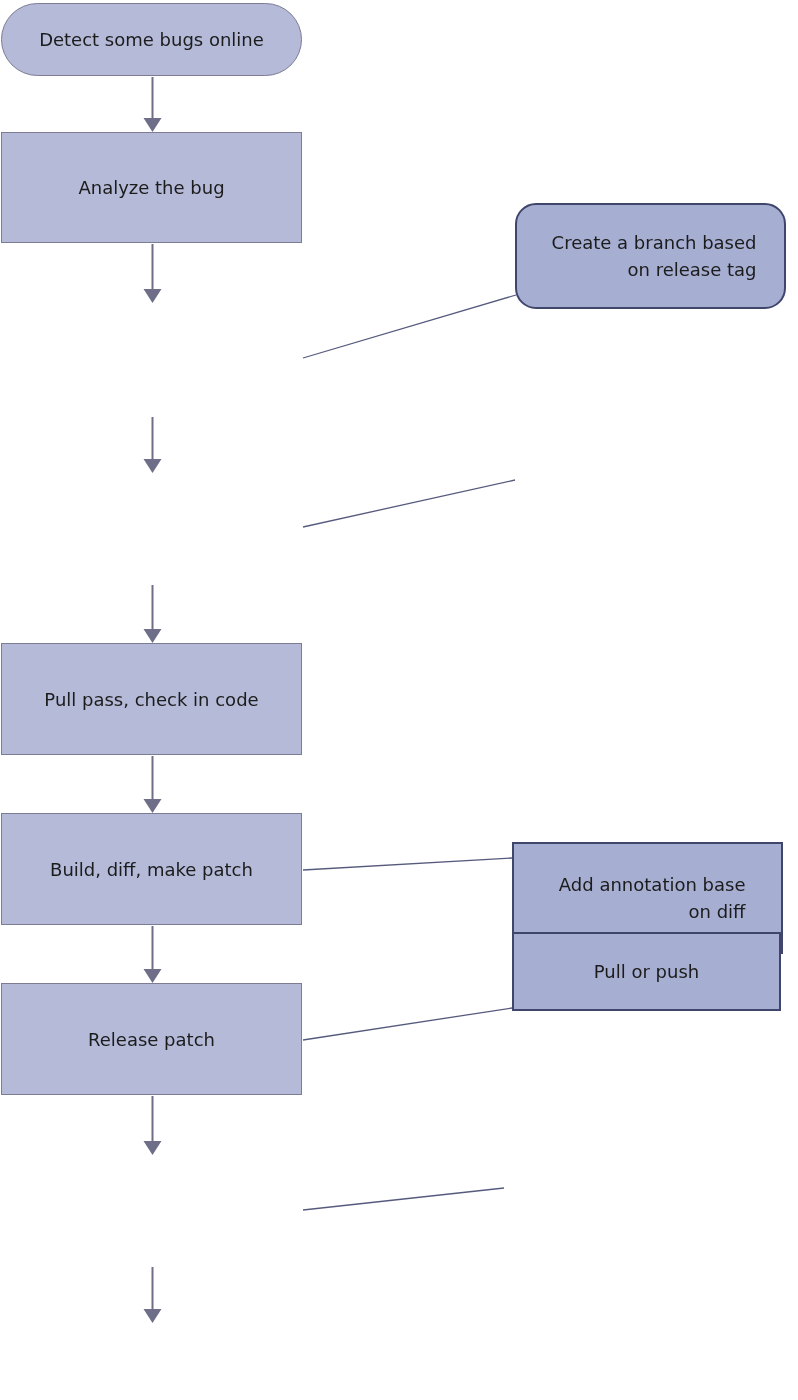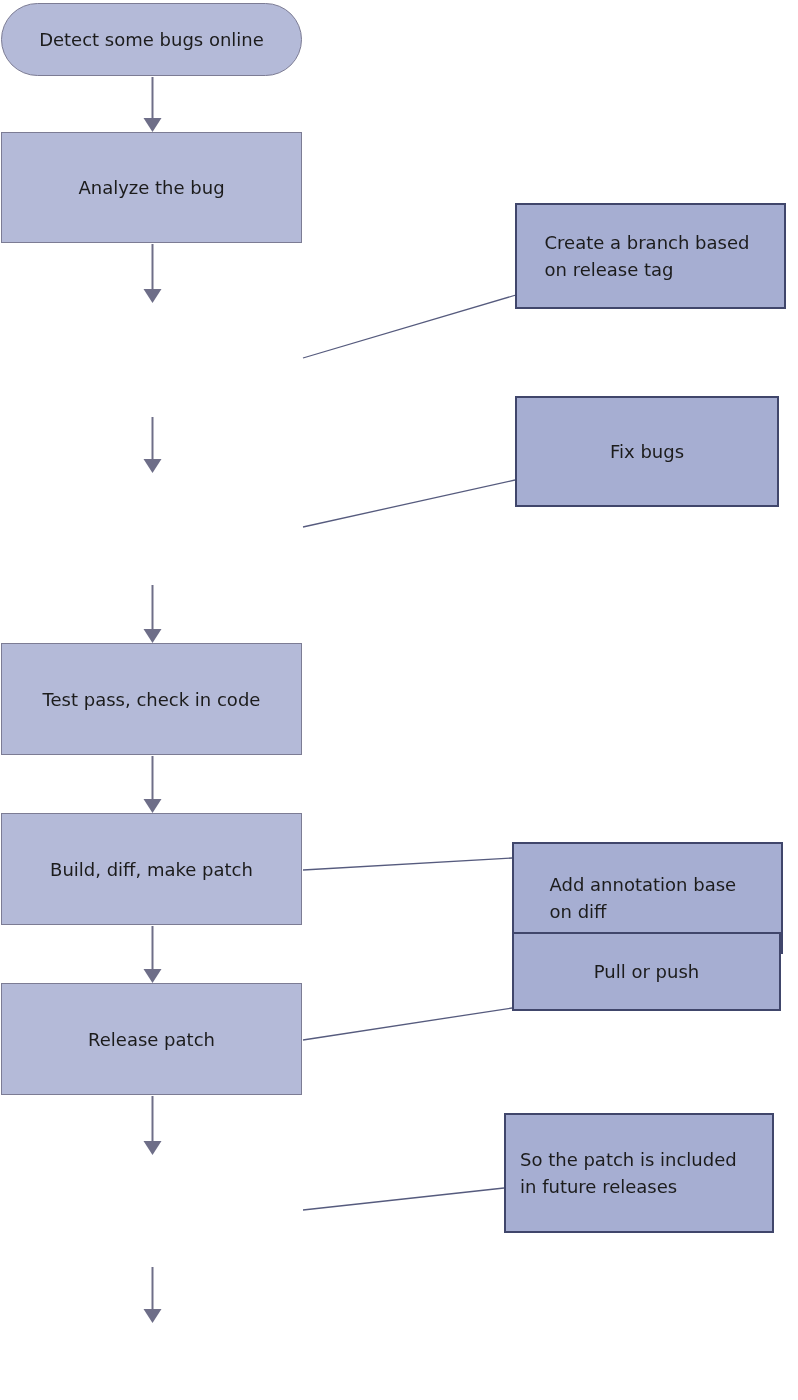--- a/index.html
+++ b/index.html
@@ -37,21 +37,21 @@
     stroke: var(--connector, #565b7e);
     stroke-width: 1.3;
     fill: none;
   }
   .node {
     position: absolute;
     box-sizing: border-box;
     display: flex;
     align-items: center;
     justify-content: center;
-    text-align: left;
+    text-align: right;
     font-size: 18px;
     line-height: 1.5;
   }
   .node .label {
     white-space: pre-wrap;
     display: inline-block;
   }
   .process {
     background: var(--process_fill, #b4bad8);
     border: 1px solid var(--process_border, #7c7c94);
@@ -70,21 +70,21 @@
   #node-analyze { left: 1px; top: 132px;  width: 301px; height: 111px; }
   #node-branch  { left: 1px; top: 303px;  width: 301px; height: 113px; }
   #node-modify  { left: 1px; top: 473px;  width: 301px; height: 111px; }
   #node-test    { left: 1px; top: 643px;  width: 301px; height: 112px; }
   #node-build   { left: 1px; top: 813px;  width: 301px; height: 112px; }
   #node-release { left: 1px; top: 983px;  width: 301px; height: 112px; }
   #node-verify  { left: 1px; top: 1155px; width: 301px; height: 111px; }
   #node-finish  { left: 1px; top: 1323px; width: 301px; height: 75px;  border-radius: 38px; }
 
   
-  #note-branch  { left: 515px; top: 203px;  width: 271px; height: 106px; }
+  #note-branch  { left: 515px; top: 203px;  width: 271px; height: 106px; border-radius: 21px; }
   #note-modify  { left: 515px; top: 396px;  width: 264px; height: 111px; }
   #note-build   { left: 512px; top: 794px;  width: 271px; height: 112px; margin-top: 48px; }
   #note-release { left: 512px; top: 932px;  width: 269px; height: 79px; }
   #note-verify  { left: 504px; top: 1113px; width: 270px; height: 120px; }
 
   
   #node-verify .label { max-width: 225px; }
   #note-branch .label { max-width: 212px; }
   #note-build .label  { max-width: 196px; }
   #note-verify .label { max-width: 238px; }
@@ -136,38 +136,32 @@
     <line class="connector" x1="303" y1="1210" x2="504" y2="1188"></line>
   </svg>
 
   <div class="node terminator" id="node-start">
     <span class="label">Detect some bugs online</span>
   </div>
   <div class="node process" id="node-analyze">
     <span class="label">Analyze the bug</span>
   </div>
   <div class="node process" id="node-test">
-    <span class="label">Test pass, check in code</span>
+    <span class="label">Pull pass, check in code</span>
   </div>
   <div class="node process" id="node-release">
     <span class="label">Release patch</span>
   </div>
   <div class="node process" id="node-build">
     <span class="label">Build, diff, make patch</span>
   </div>
 
   <div class="node annotation" id="note-branch">
     <span class="label">Create a branch based on release tag</span>
   </div>
-  <div class="node annotation" id="note-modify">
-    <span class="label">Fix bugs</span>
-  </div>
   <div class="node annotation" id="note-build">
     <span class="label">Add annotation base on diff</span>
   </div>
   <div class="node annotation" id="note-release">
     <span class="label">Pull or push</span>
   </div>
-  <div class="node annotation" id="note-verify">
-    <span class="label">So the patch is included in future releases</span>
-  </div>
 
 </div>
 
 </body></html>

